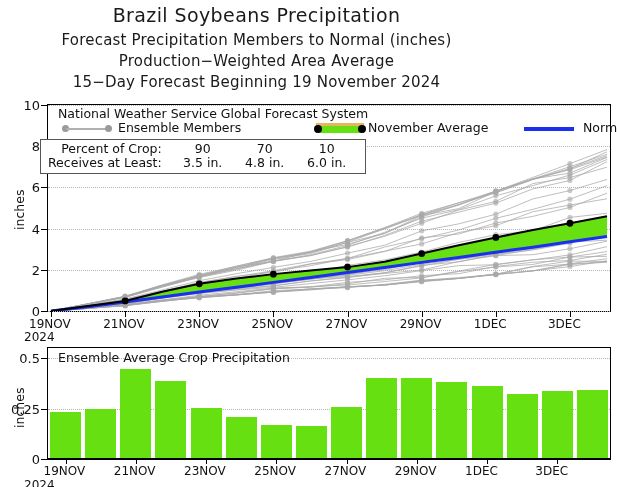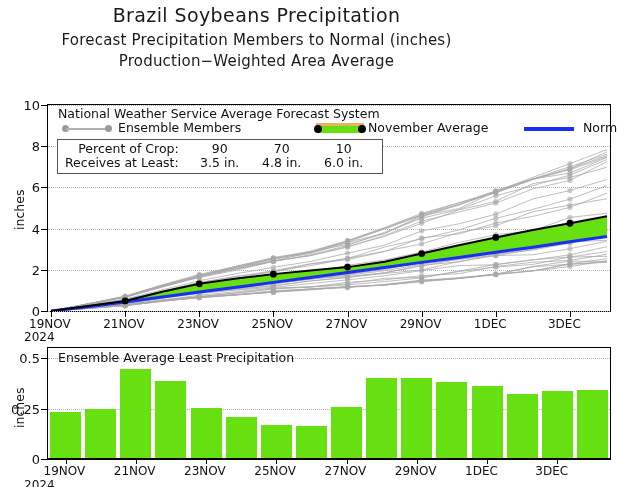--- a/index.html
+++ b/index.html
@@ -44,21 +44,21 @@
   #lg-avg-label{left:310px;top:-2px;}
   #lg-normal-label{left:525px;top:-2px;}
   .lg-ens-line{position:absolute;left:8px;top:6px;width:42px;height:2px;background:#b0b0b0;}
   .lg-ens-dot{position:absolute;top:3px;width:7px;height:7px;border-radius:50%;background:#9a9a9a;}
   .lg-avg-band{position:absolute;left:258px;top:2px;width:48px;height:9px;background:#66e010;}
   .lg-avg-top{position:absolute;left:258px;top:1px;width:48px;height:3px;background:#e8b45e;}
   .lg-avg-dot{position:absolute;width:8px;height:8px;border-radius:50%;background:#000;top:3px;}
   .lg-normal-line{position:absolute;left:466px;top:5px;width:50px;height:4px;background:#1a2ff0;}
 
   
-  #crop-box{position:absolute;left:57px;top:139px;border:1px solid #555;background:#fff;
+  #crop-box{position:absolute;left:40px;top:139px;border:1px solid #555;background:#fff;
             padding:2px 7px 3px 7px;}
   #crop-box table{border-collapse:collapse;}
   #crop-box td{font-size:12.5px;color:#111;white-space:nowrap;padding:0;line-height:14px;}
   .cb-lab{text-align:right;padding-right:10px !important;}
   .cb-val{text-align:center;width:62px;}
 
   #bottom-note{position:absolute;left:58px;top:350px;font-size:12.5px;color:#111;white-space:nowrap;}
   #copyright{position:absolute;left:466px;top:350px;font-size:12.5px;color:#111;white-space:nowrap;}
 
   .bar{position:absolute;background:#66e010;bottom:0;}
@@ -68,20 +68,21 @@
   #xaxis-year-bot{position:absolute;left:24px;top:478px;font-size:12px;color:#111;}
 </style>
 </head>
 <body>
 
 <div id="root">
 
   <div class="ttl" id="title-main">Brazil Soybeans Precipitation</div>
   <div class="ttl" id="title-sub1">Forecast Precipitation Members to Normal (inches)</div>
   <div class="ttl" id="title-sub2">Production−Weighted Area Average</div>
+  <div class="ttl" id="title-sub3">15−Day Forecast Beginning 19 November 2024</div>
 
   <div class="panel" id="panel-top">
     <div id="top-grid">
         <div class="gridline" style="top: 206px;"></div>
         <div class="gridline" style="top: 164.8px;"></div>
         <div class="gridline" style="top: 123.6px;"></div>
         <div class="gridline" style="top: 82.4px;"></div>
         <div class="gridline" style="top: 41.2px;"></div>
         <div class="gridline" style="top: 0px;"></div>
       </div>
@@ -368,21 +369,21 @@
       <div class="xtickmark" style="left: 421.667px; top: 311px;"></div>
       <div class="xtick" style="left: 399.667px; top: 317px;">29NOV</div>
       <div class="xtickmark" style="left: 495.8px; top: 311px;"></div>
       <div class="xtick" style="left: 473.8px; top: 317px;">1DEC</div>
       <div class="xtickmark" style="left: 569.933px; top: 311px;"></div>
       <div class="xtick" style="left: 547.933px; top: 317px;">3DEC</div>
     </div>
   <div class="ylabel" id="ylabel-top">inches</div>
   <div id="xaxis-year-top">2024</div>
 
-  <div id="legend-header">National Weather Service Average Forecast System</div>
+  <div id="legend-header">National Weather Service Global Forecast System</div>
   <div id="legend-row">
     <span class="lg-ens-dot" style="left:4px"></span>
     <span class="lg-ens-line"></span>
     <span class="lg-ens-dot" style="left:47px"></span>
     <span class="lg-item" id="lg-members-label">Ensemble Members</span>
 
     <span class="lg-avg-band"></span>
     <span class="lg-avg-top"></span>
     <span class="lg-avg-dot" style="left:256px"></span>
     <span class="lg-avg-dot" style="left:300px"></span>
@@ -458,15 +459,15 @@
       <div class="xtickmark" style="left: 416.812px; top: 458px;"></div>
       <div class="xtick" style="left: 394.812px; top: 464px;">29NOV</div>
       <div class="xtickmark" style="left: 487.062px; top: 458px;"></div>
       <div class="xtick" style="left: 465.062px; top: 464px;">1DEC</div>
       <div class="xtickmark" style="left: 557.312px; top: 458px;"></div>
       <div class="xtick" style="left: 535.312px; top: 464px;">3DEC</div>
     </div>
   <div class="ylabel" id="ylabel-bottom">inches</div>
   <div id="xaxis-year-bot">2024</div>
 
-  <div id="bottom-note">Ensemble Average Least Precipitation</div>
+  <div id="bottom-note">Ensemble Average Crop Precipitation</div>
 
 </div>
 
 </body></html>

